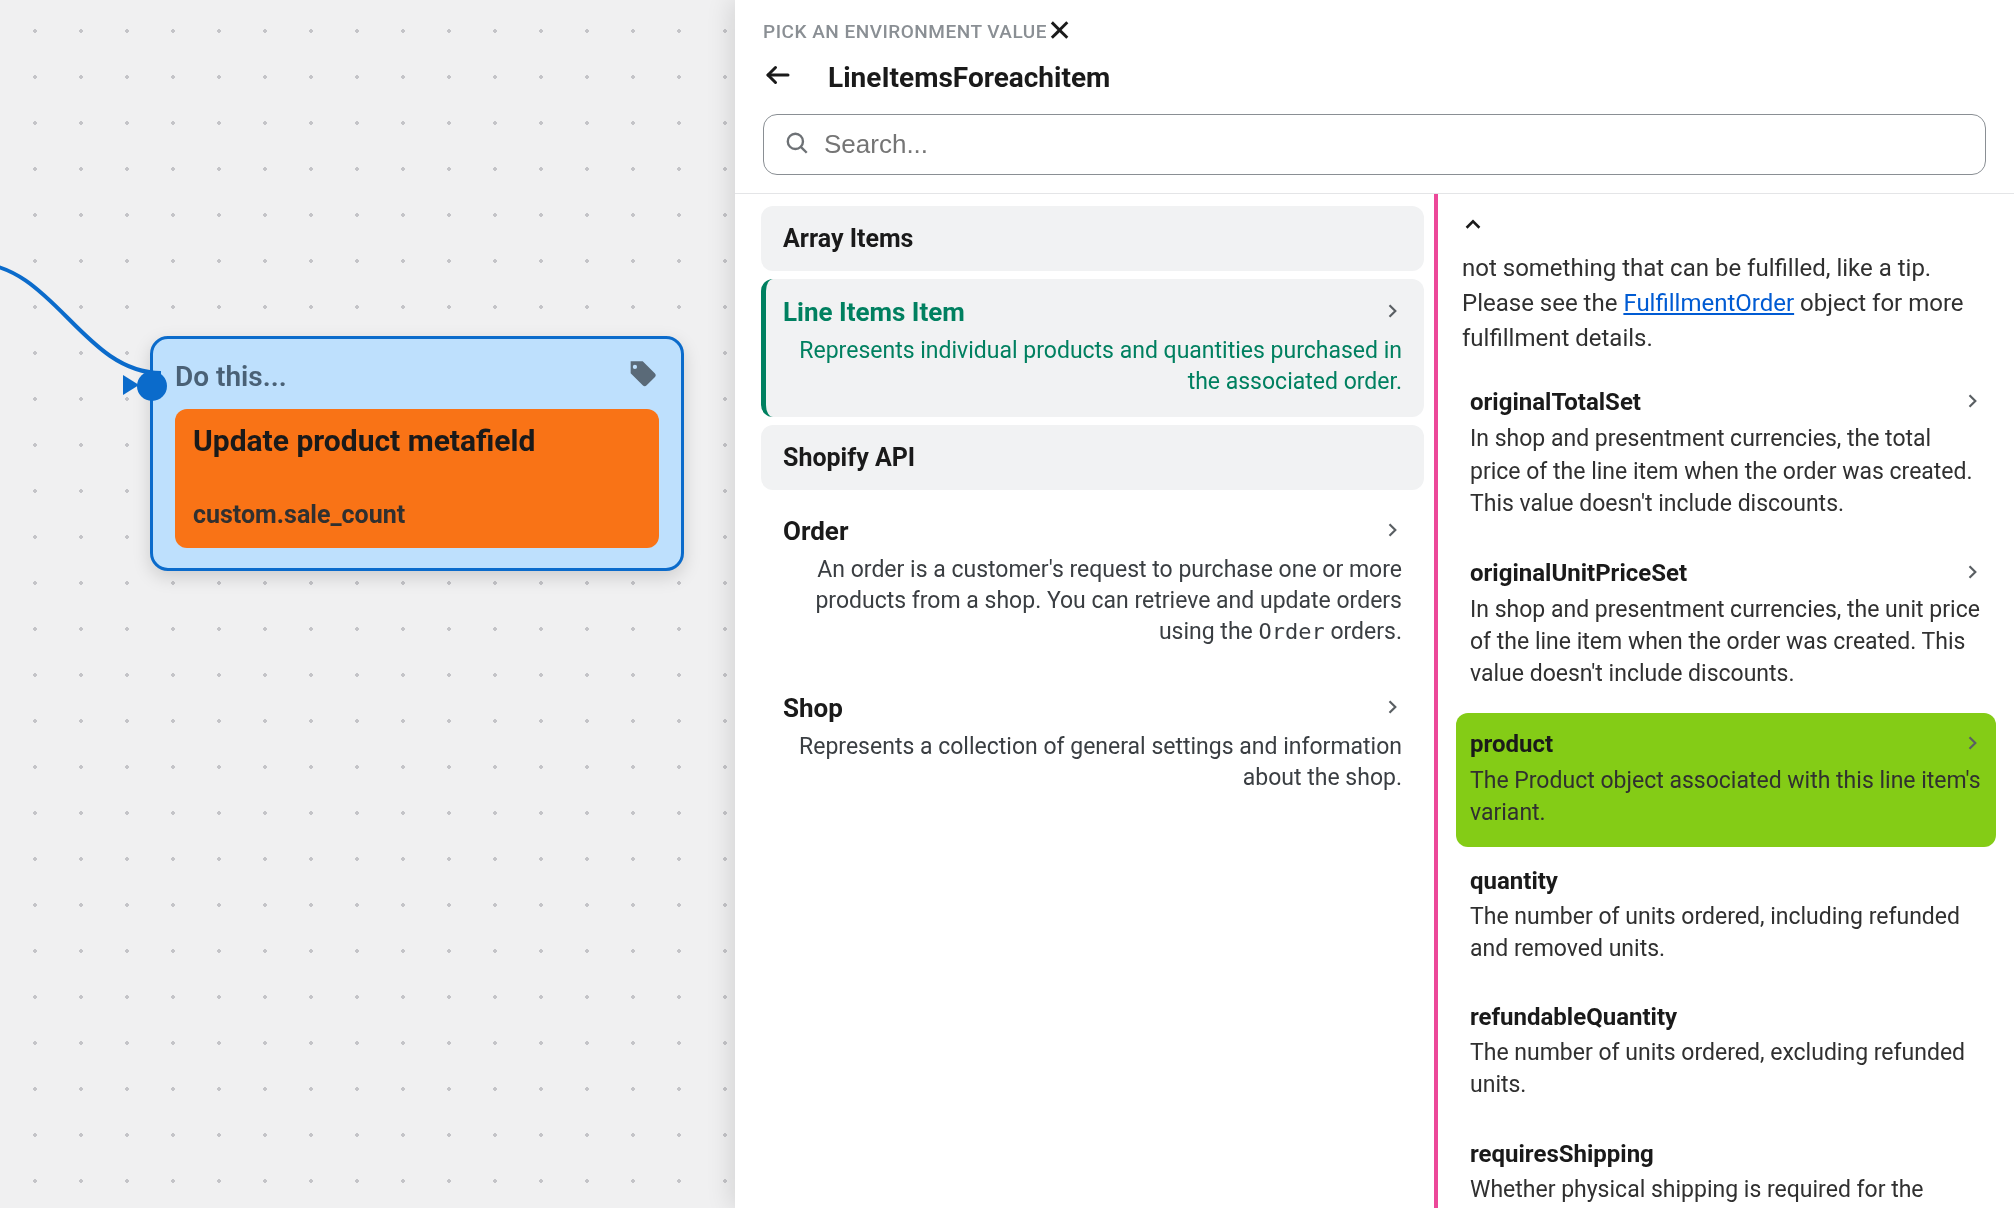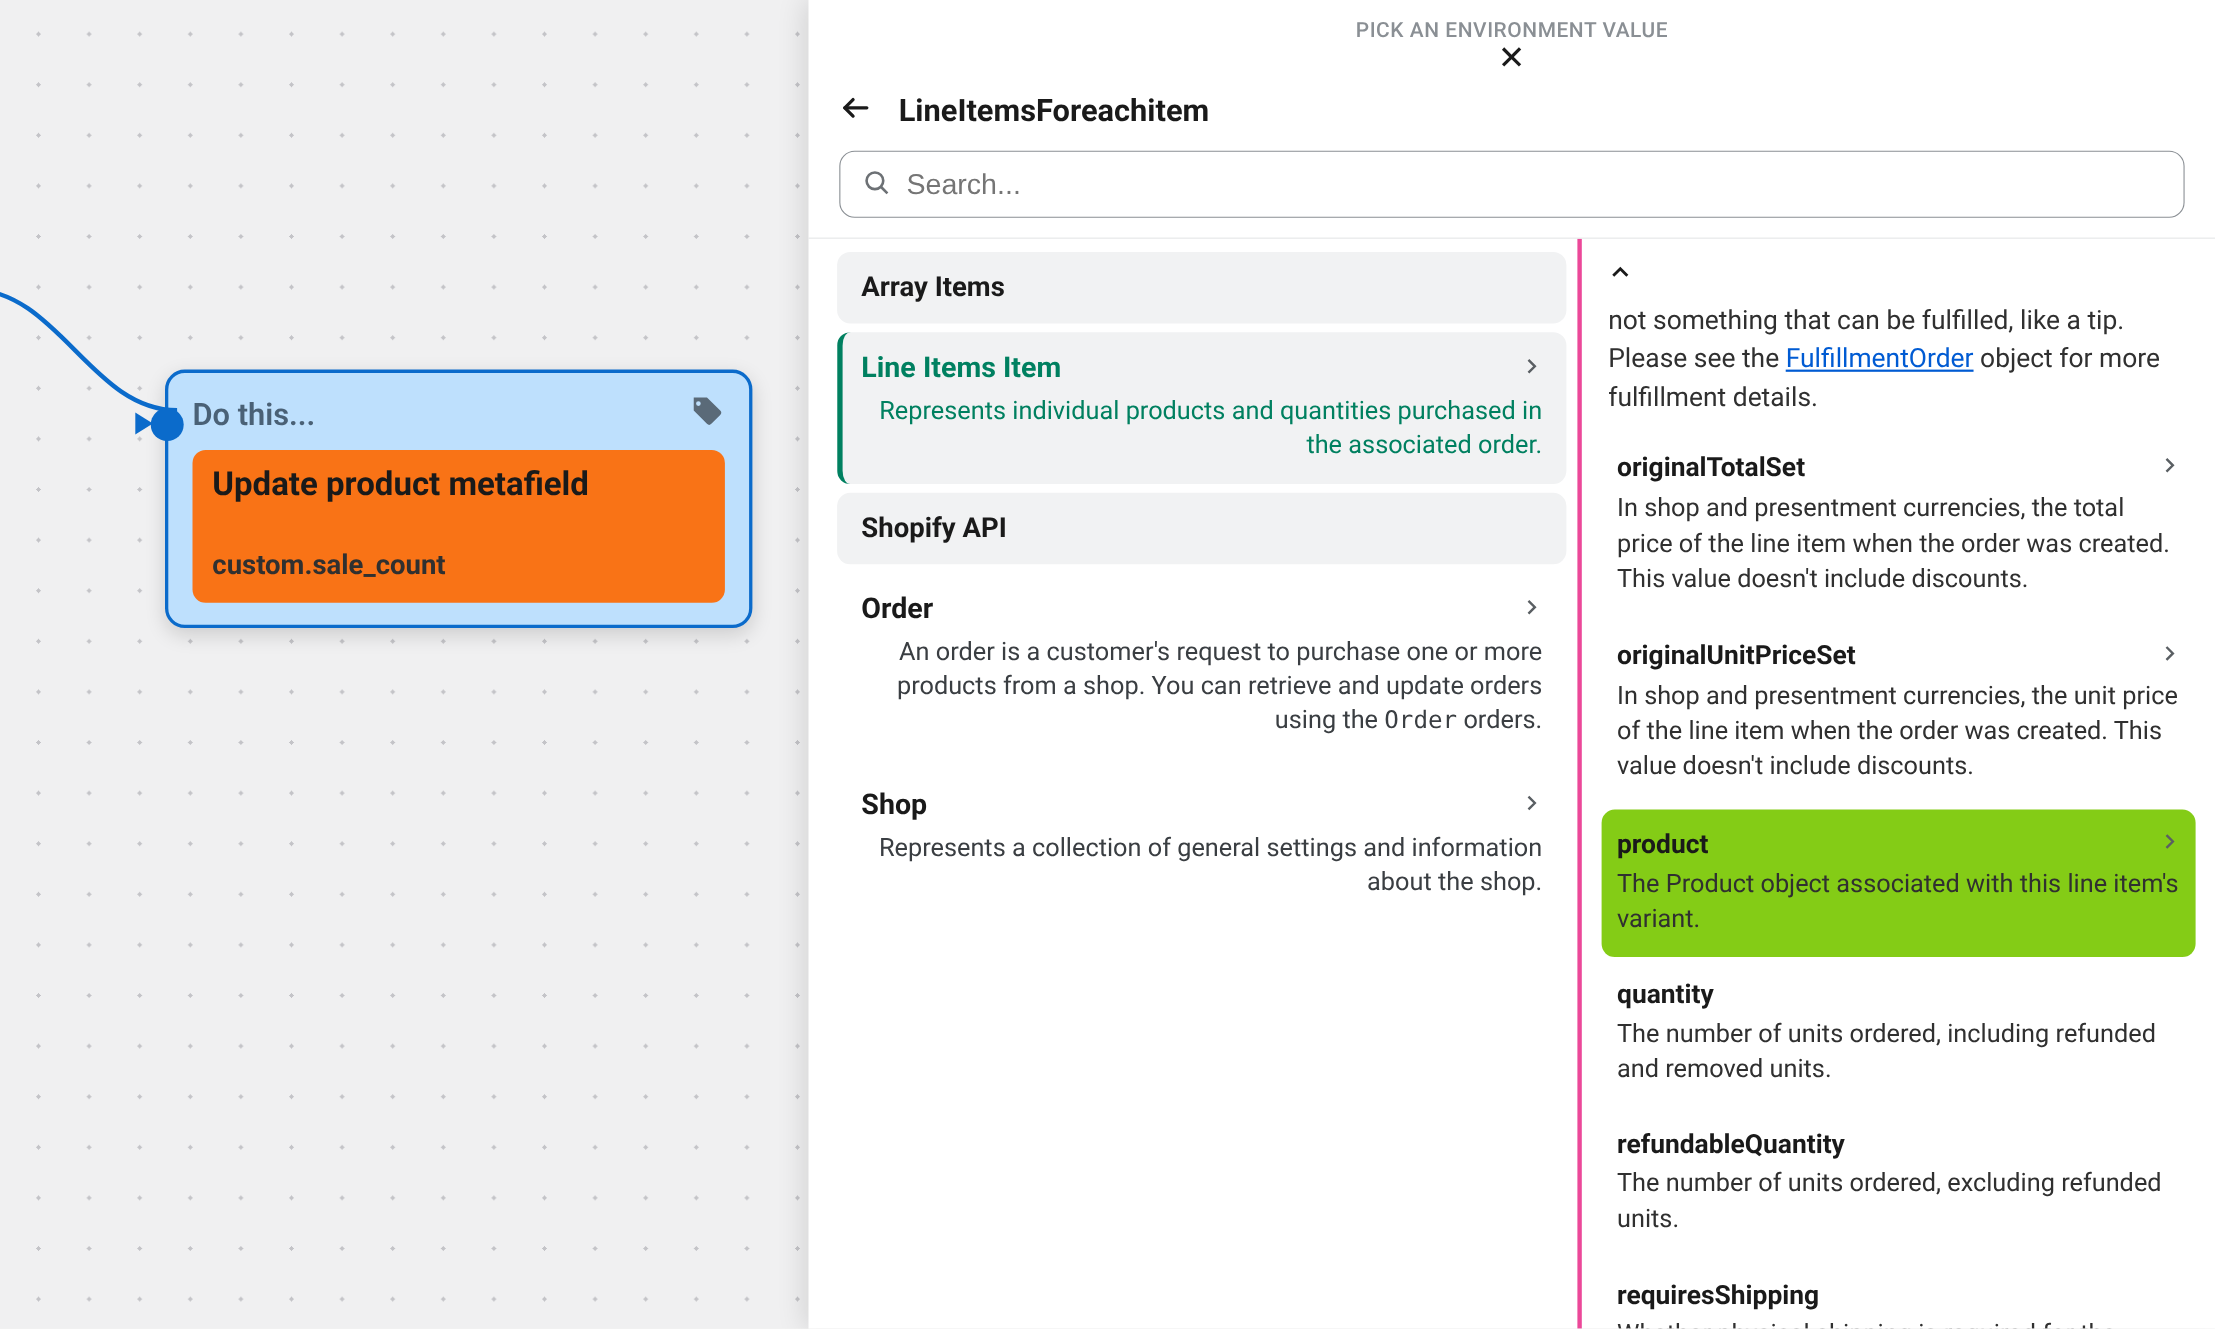--- a/index.html
+++ b/index.html
@@ -71,27 +71,27 @@
     background: #ffffff;
     box-shadow: -4px 0 24px rgba(0,0,0,0.12);
     display: flex; flex-direction: column;
   }
   .panel-header {
     padding: 16px 28px 20px 28px;
   }
   .panel-eyebrow {
     font-size: 19px; letter-spacing: 0.5px;
     color: #8a8f94; font-weight: 500;
-    display: flex; align-items: center; flex-direction: column;
+    display: flex; align-items: center;
   }
   .close-btn {
     cursor: pointer; font-size: 30px; color: #1a1a1a; line-height: 1; font-weight: 400;
   }
   .panel-title-row {
-    display: flex; align-items: center; gap: 24px; margin-top: 14px;
+    display: flex; align-items: center; gap: 35px; margin-top: 14px;
   }
   .back-btn { cursor: pointer; }
   .panel-title { font-size: 28px; font-weight: 700; color: #1a1a1a; }
 
   .search-wrap { padding: 0 28px 18px 28px; }
   .search-box {
     display: flex; align-items: center; gap: 14px;
     border: 1.5px solid #8a8f94; border-radius: 14px;
     padding: 14px 20px;
   }

